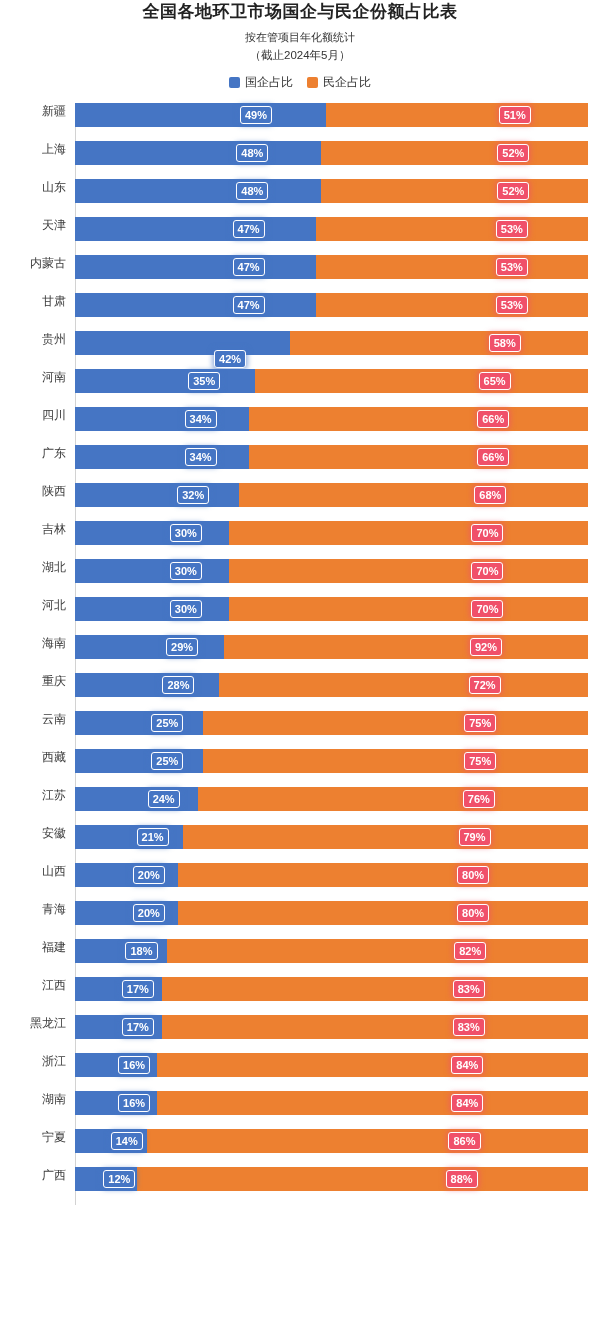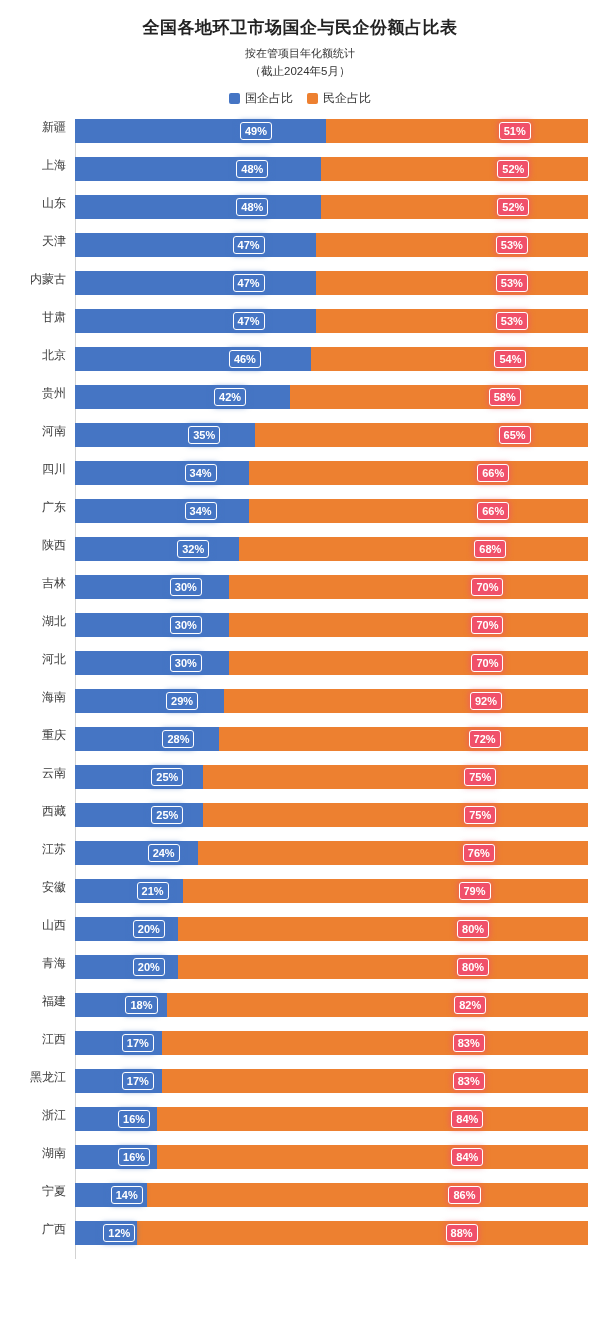--- a/index.html
+++ b/index.html
@@ -4,21 +4,21 @@
 <style>
   html,body{margin:0;padding:0;}
   body{
     width:600px;height:1325px;background:#ffffff;
     font-family:"Liberation Sans","DejaVu Sans",sans-serif;
     -webkit-font-smoothing:antialiased;
   }
   .wrap{width:600px;height:1325px;position:relative;box-sizing:border-box;}
   .title{
     text-align:center;font-size:17px;font-weight:bold;color:#222;
-    padding-top:16px;letter-spacing:0.5px;
+    letter-spacing:0.5px;
   }
   .sub1{text-align:center;font-size:11px;color:#333;padding-top:7px;}
   .sub2{text-align:center;font-size:11.5px;color:#333;padding-top:3px;}
   .legend{
     display:flex;justify-content:center;align-items:center;gap:14px;
     padding-top:11px;padding-bottom:6px;
   }
   .legend-item{display:flex;align-items:center;gap:5px;}
   .legend-swatch{width:11px;height:11px;border-radius:2px;display:inline-block;}
   .legend-label{font-size:12px;color:#333;}
@@ -132,44 +132,35 @@
       <div class="row">
         <div class="cat">甘肃</div>
         <div class="bars">
           <div class="seg gov" style="width: 47%;"></div>
           <div class="seg priv" style="width: 53%;"></div>
           <span class="lbl gov" style="left: 33.84%;">47%</span>
           <span class="lbl priv" style="left: 85.16%;">53%</span>
         </div>
       </div>
       <div class="row">
-        <div class="cat">北京</div>
-        <div class="bars">
-          <div class="seg gov" style="width: 46%;"></div>
-          <div class="seg priv" style="width: 54%;"></div>
-          <span class="lbl gov" style="left: 33.12%;">46%</span>
-          <span class="lbl priv" style="left: 84.88%;">54%</span>
-        </div>
-      </div>
-      <div class="row">
         <div class="cat">贵州</div>
         <div class="bars">
           <div class="seg gov" style="width: 42%;"></div>
           <div class="seg priv" style="width: 58%;"></div>
-          <span class="lbl gov" style="left: 30.24%;">42%</span>
+          <span class="lbl gov" style="left: 30.24%; margin-top: 16px;">42%</span>
           <span class="lbl priv" style="left: 83.76%;">58%</span>
         </div>
       </div>
       <div class="row">
         <div class="cat">河南</div>
         <div class="bars">
           <div class="seg gov" style="width: 35%;"></div>
           <div class="seg priv" style="width: 65%;"></div>
           <span class="lbl gov" style="left: 25.2%;">35%</span>
-          <span class="lbl priv" style="left: 81.8%; margin-left: 20px;">65%</span>
+          <span class="lbl priv" style="left: 81.8%;">65%</span>
         </div>
       </div>
       <div class="row">
         <div class="cat">四川</div>
         <div class="bars">
           <div class="seg gov" style="width: 34%;"></div>
           <div class="seg priv" style="width: 66%;"></div>
           <span class="lbl gov" style="left: 24.48%;">34%</span>
           <span class="lbl priv" style="left: 81.52%;">66%</span>
         </div>

